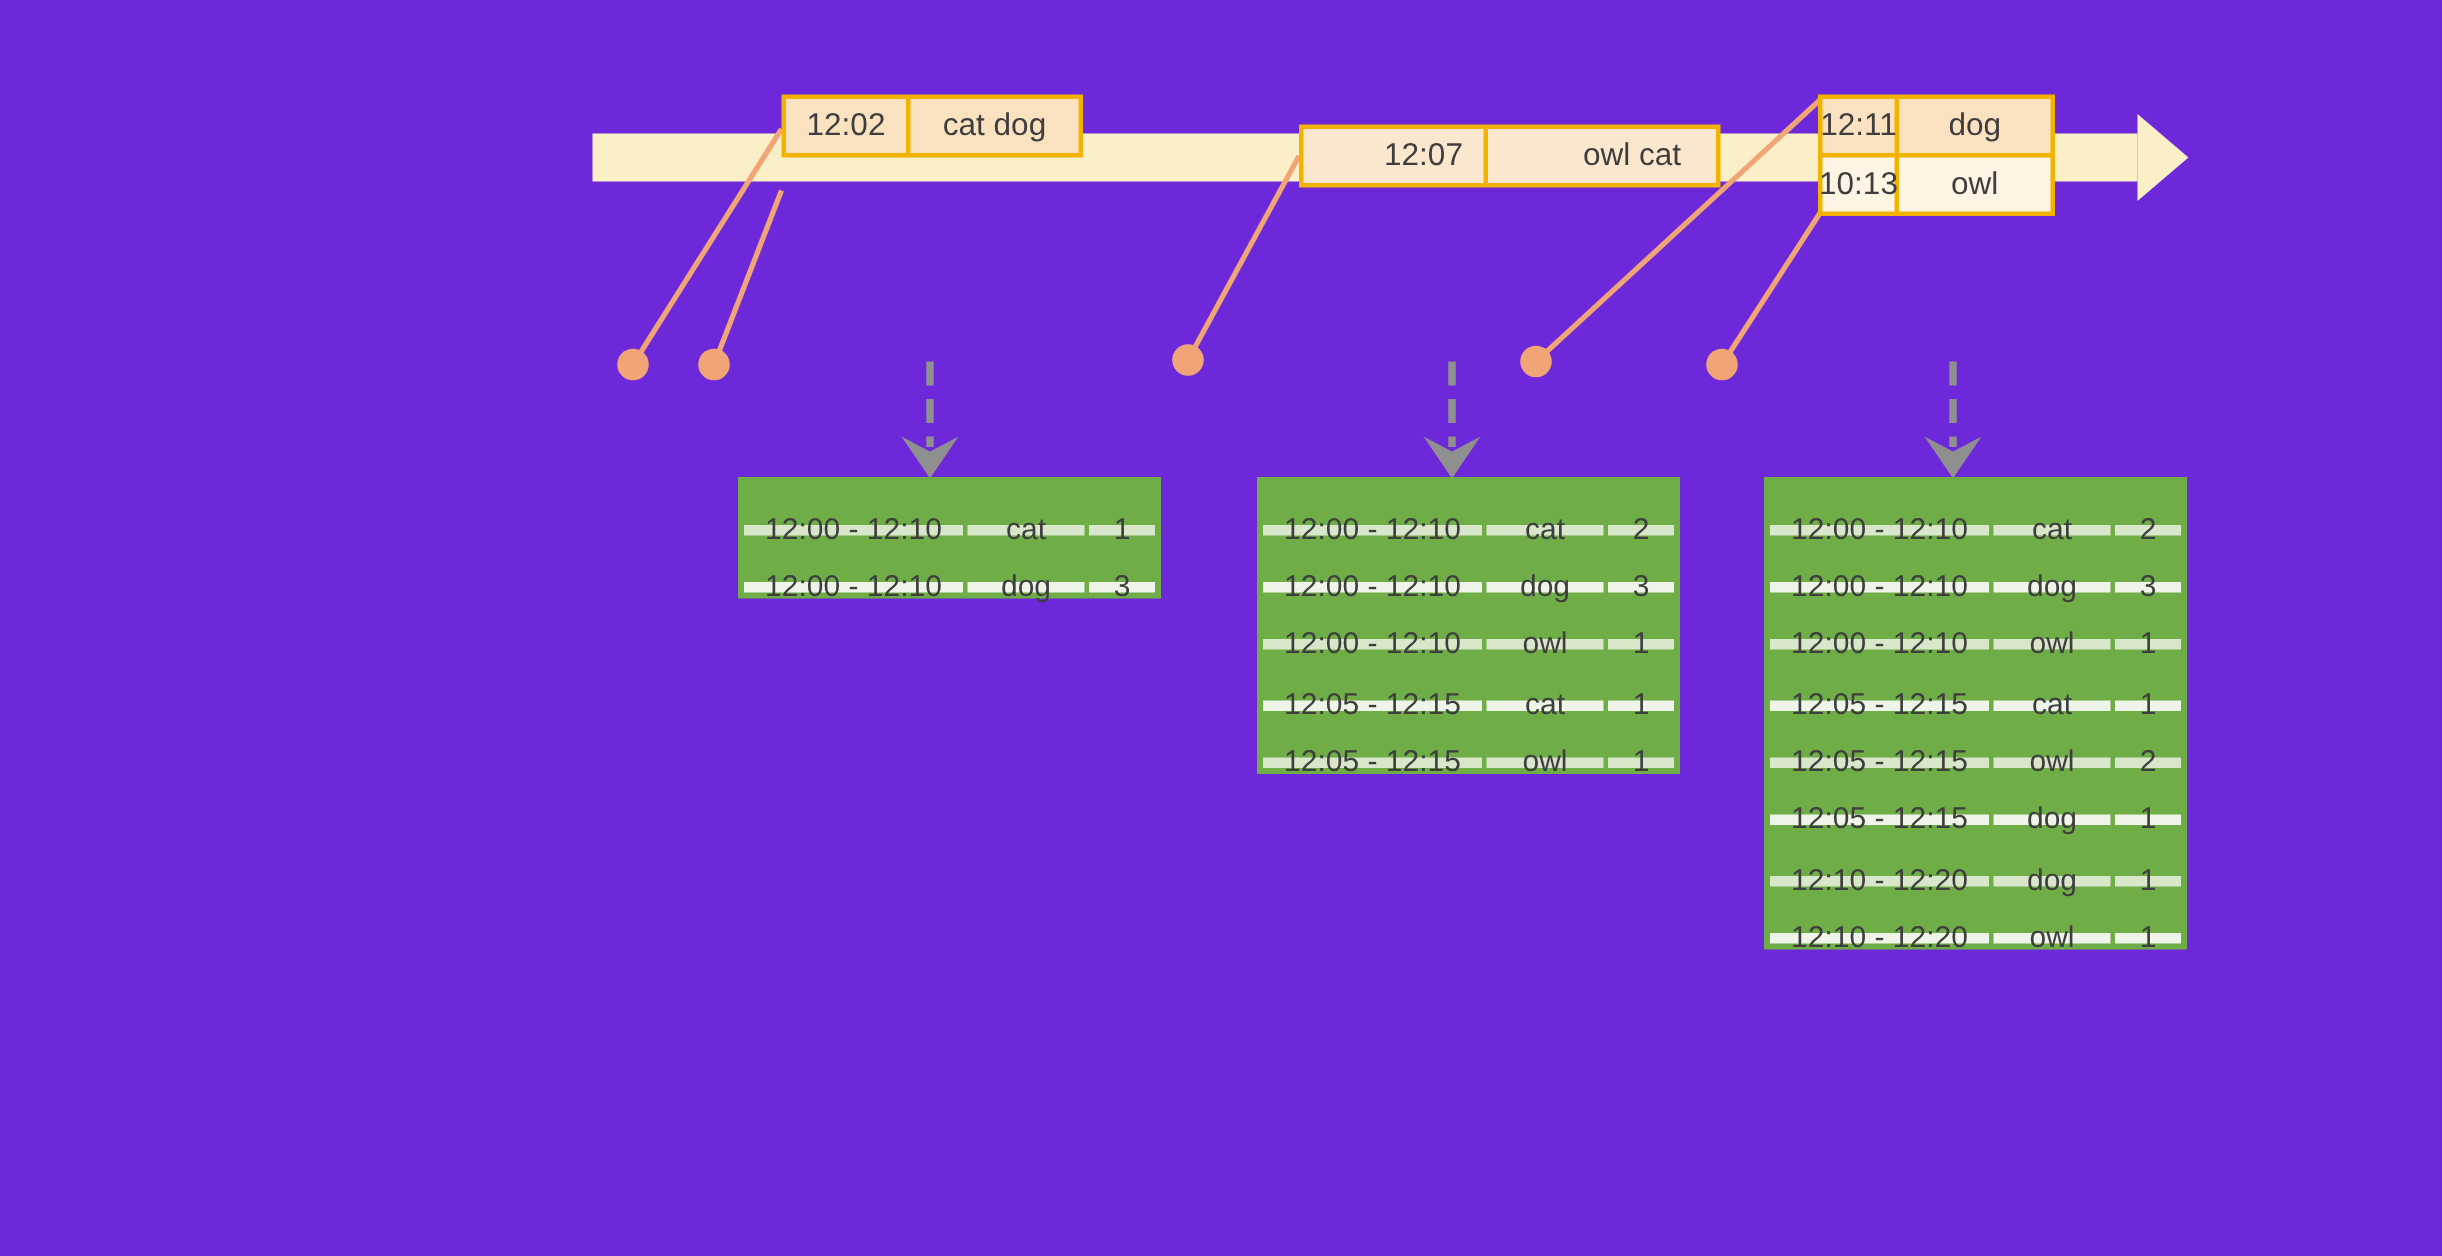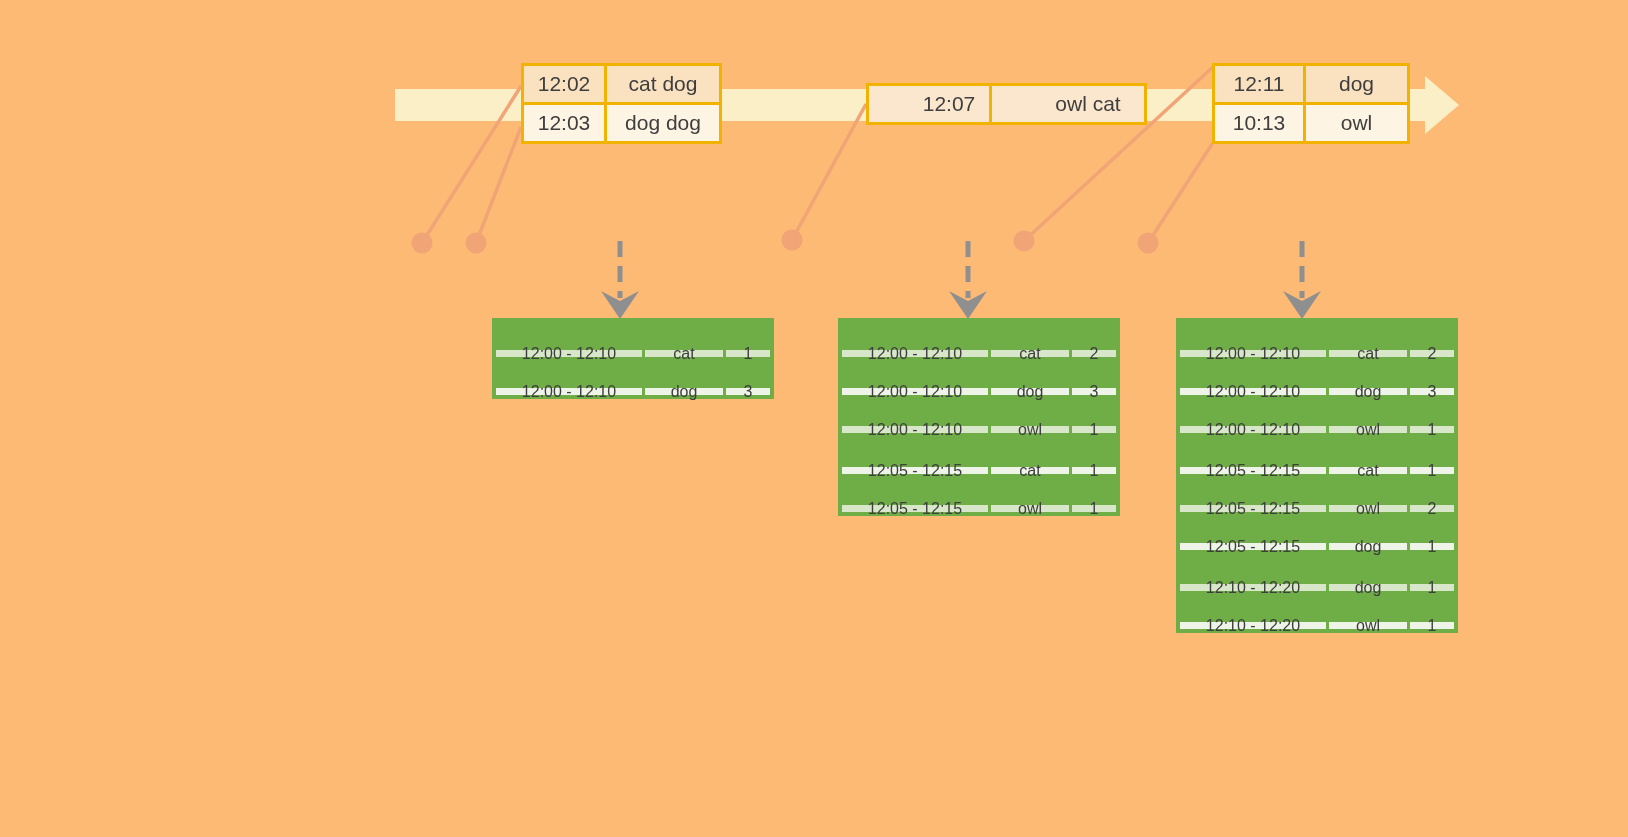--- a/index.html
+++ b/index.html
@@ -1,17 +1,17 @@
 <!DOCTYPE html>
 <html><head>
 <meta charset="utf-8">
 <style>
   html,body{margin:0;padding:0;background:#000;}
   .stage{
-    position:relative;width:1628px;height:837px;background:#fdba74;overflow:hidden;
+    position:relative;width:1628px;height:837px;background:#6d28d9;overflow:hidden;
     font-family:"Liberation Sans", sans-serif;color:#3E3E3E;
   }
   
   .band{position:absolute;left:395px;top:89px;width:1030px;height:32px;background:#FBEFC8;}
   .band-head{
     position:absolute;left:1425px;top:76px;width:0;height:0;
     border-top:29px solid transparent;border-bottom:29px solid transparent;
     border-left:34px solid #FBEFC8;
   }
   
@@ -21,33 +21,33 @@
     position:absolute;background:#F2B200;padding:3px;
     display:flex;flex-direction:column;gap:3px;
   }
   .erow{display:flex;gap:3px;height:36px;}
   .ecell{display:flex;align-items:center;justify-content:center;font-size:21px;}
   .etable.e1{left:521px;top:63px;}
   .etable.e2{left:866px;top:83px;}
   .etable.e3{left:1212px;top:63px;}
   .e1 .etime,.e2 .etime{width:80px;}
   .e1 .ewords,.e2 .ewords{width:112px;}
-  .e3 .etime{width:88px;}
+  .e3 .etime{width:48px;}
   .e3 .ewords{width:101px;}
   .erow.edark .ecell{background:#FAE2C1;}
   .erow.elight .ecell{background:#FDF4E3;}
   .erow.emid .ecell{background:#FBE7CE;padding-left:40px;}
   
   .gtable{
     position:absolute;background:#6FAD47;padding:4px;
     display:flex;flex-direction:column;gap:3px;
   }
   .grow{display:flex;gap:3px;height:35px;}
   .grow.group-start{margin-top:3px;}
-  .gcell{display:flex;align-items:center;justify-content:center;font-size:16px;margin-top:28px;}
+  .gcell{display:flex;align-items:center;justify-content:center;font-size:20px;margin-top:28px;}
   .gcell.gwindow{width:146px;}
   .gcell.gword{width:78px;}
   .gcell.gcount{width:44px;}
   .grow.wdark .gcell{background:#D8E6CA;}
   .grow.wlight .gcell{background:#EEF4E8;}
   .gtable.g1{left:492px;top:318px;}
   .gtable.g2{left:838px;top:318px;}
   .gtable.g3{left:1176px;top:318px;}
 </style>
 </head>
@@ -77,24 +77,20 @@
     <line x1="968" y1="241" x2="968" y2="298" stroke="#8F8F8F" stroke-width="5" stroke-dasharray="16,9"></line>
     <polygon points="949,291 968,319 987,291 968,301" fill="#8F8F8F"></polygon>
     <line x1="1302" y1="241" x2="1302" y2="298" stroke="#8F8F8F" stroke-width="5" stroke-dasharray="16,9"></line>
     <polygon points="1283,291 1302,319 1321,291 1302,301" fill="#8F8F8F"></polygon>
   </svg>
 
   <div class="etable e1">
     <div class="erow edark">
       <div class="ecell etime">12:02</div>
       <div class="ecell ewords">cat dog</div>
-    </div>
-    <div class="erow elight">
-      <div class="ecell etime">12:03</div>
-      <div class="ecell ewords">dog dog</div>
     </div>
   </div>
 
   <div class="etable e2">
     <div class="erow emid">
       <div class="ecell etime">12:07</div>
       <div class="ecell ewords">owl cat</div>
     </div>
   </div>
 

